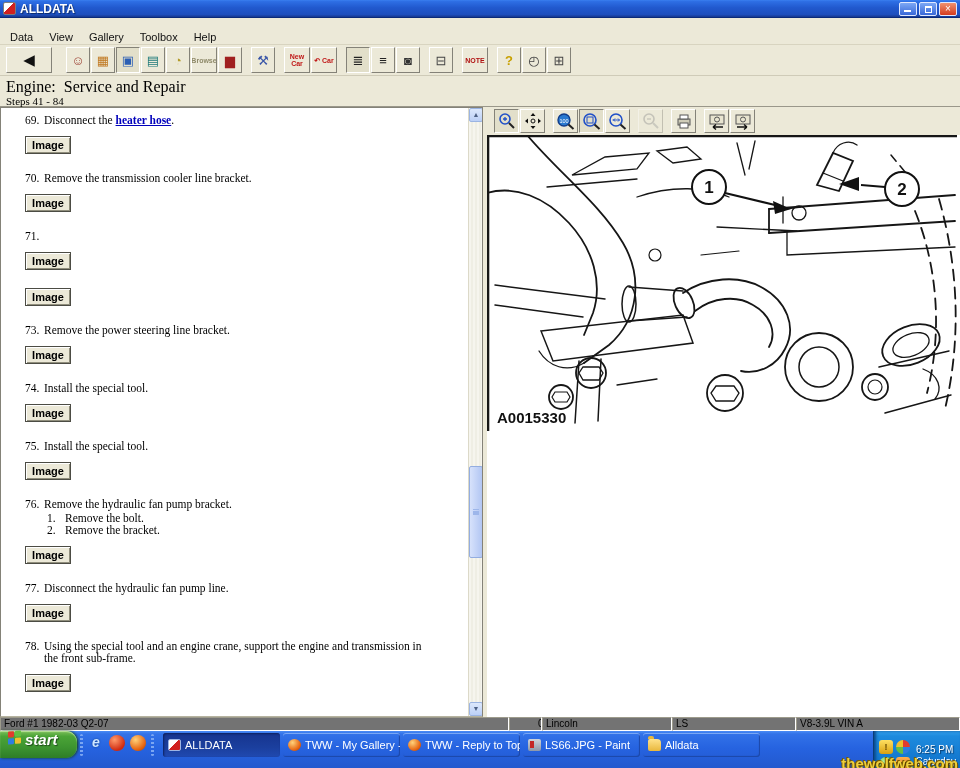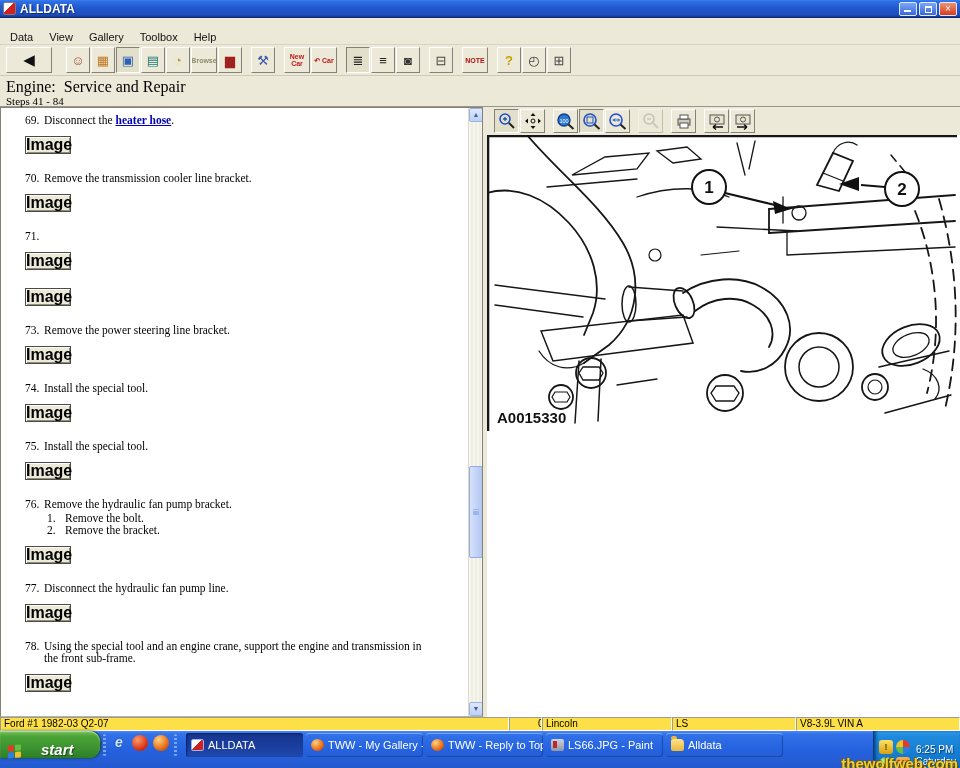--- a/index.html
+++ b/index.html
@@ -51,21 +51,21 @@
   .step-block { margin-bottom:18px; }
   .step-row { display:flex; margin-bottom:10px; }
   .step-num { width:19px; flex:none; }
   .step-text { width:385px; }
   .hose-link { color:#0000bb; font-weight:bold; text-decoration:underline; cursor:pointer; }
   .substeps { margin:2px 0 0 22px; }
   .substep { display:flex; }
   .substep .sn { width:18px; flex:none; }
   .img-btn { display:block; width:46px; height:18px; background:#ECE9D8; border:1px solid #4c4c44;
     box-shadow:inset 1px 1px 0 #fff, inset -1px -1px 0 #908e7c;
-    font-family:"Liberation Sans", sans-serif; font-size:16px; font-weight:bold; color:#000;
+    font-family:"Liberation Sans", sans-serif; font-size:11px; font-weight:bold; color:#000;
     text-align:center; line-height:16px; }
 
   
   .vscroll { position:absolute; top:0; right:0; bottom:0; width:14px; background:
      repeating-linear-gradient(90deg,#f6f5ee 0 2px,#efeee4 2px 4px); border-left:1px solid #dcd9c8; }
   .sarrow { position:absolute; left:0; width:14px; height:14px;
      background:linear-gradient(180deg,#dce8fc,#bcd0f6); border:1px solid #9bb4e2; border-radius:2px;
      color:#4d6185; font-size:7px; line-height:12px; text-align:center; }
   .sarrow.up { top:0; } .sarrow.down { bottom:0; }
   .sthumb { position:absolute; left:0; top:358px; width:14px; height:92px; border:1px solid #93ade0;
@@ -79,31 +79,31 @@
   .img-toolbar { height:28px; display:flex; align-items:center; padding:2px 0 2px 7px; }
   .itbtn { width:25px; height:24px; margin-right:1px; background:#ECE9D8; border:1px solid;
     border-color:#fff #848278 #848278 #fff; display:flex; align-items:center; justify-content:center; }
   .itbtn.pressed { border-color:#848278 #fff #fff #848278; background:#e2dfca; }
   .itbtn.disabled { opacity:.4; }
   .it-gap { width:7px; }
   .image-area { flex:1; background:#fff; position:relative; overflow:hidden; }
   .image-area svg { display:block; }
 
   
-  .statusbar { height:14px; display:flex; font-size:10px; color:#000; background:#fde047; }
+  .statusbar { height:14px; display:flex; font-size:10px; color:#000; background:#737373; }
   .sfield { border:1px solid; border-color:#9d9b8c #fff #fff #9d9b8c; padding:0 3px; height:14px;
     line-height:12px; overflow:hidden; white-space:nowrap; }
   .sf0{ width:509px; } .sf1{ width:31px;padding-left:28px; } .sf2{ width:130px; } .sf3{ width:124px; } .sf4{ flex:1; }
 
   
   .taskbar { position:relative; height:49px;
     background:linear-gradient(180deg,#4A8BF5 0%,#3272E8 6%,#2663E0 35%,#2257CC 80%,#1941A5 100%); }
   .tb-top { display:flex; align-items:flex-start; height:27px; }
-  .start-btn { width:100px; height:27px; border-radius:0 11px 11px 0; display:flex; align-items:flex-end;
-    padding-left:8px; gap:20px;
+  .start-btn { width:77px; height:27px; border-radius:0 11px 11px 0; display:flex; align-items:flex-start;
+    padding-left:8px; gap:4px;
     background:linear-gradient(180deg,#7CBF5A 0%,#4BA437 20%,#3D9430 60%,#2E7D26 100%);
     box-shadow:inset 0 1px 1px #b8e29a, 1px 0 3px #123c10; }
   .winflag { width:13px; height:13px; display:grid; grid-template-columns:6px 6px; grid-template-rows:6px 6px; gap:1px; transform:skewY(-6deg); }
   .winflag i { border-radius:1px; }
   .winflag i:nth-child(1){background:#e23b2e;} .winflag i:nth-child(2){background:#63c043;}
   .winflag i:nth-child(3){background:#2f7de0;} .winflag i:nth-child(4){background:#f0c02e;}
   .start-label { color:#fff; font-weight:bold; font-style:italic; font-size:15px; text-shadow:1px 1px 1px #1c4a18; }
   .grip { width:3px; height:22px; margin:3px 3px 0 3px;
     background:repeating-linear-gradient(180deg,#7ba6f2 0 2px,transparent 2px 4px); border-radius:2px; }
   .qlaunch { display:flex; align-items:center; gap:5px; margin:4px 2px 0 2px; }

